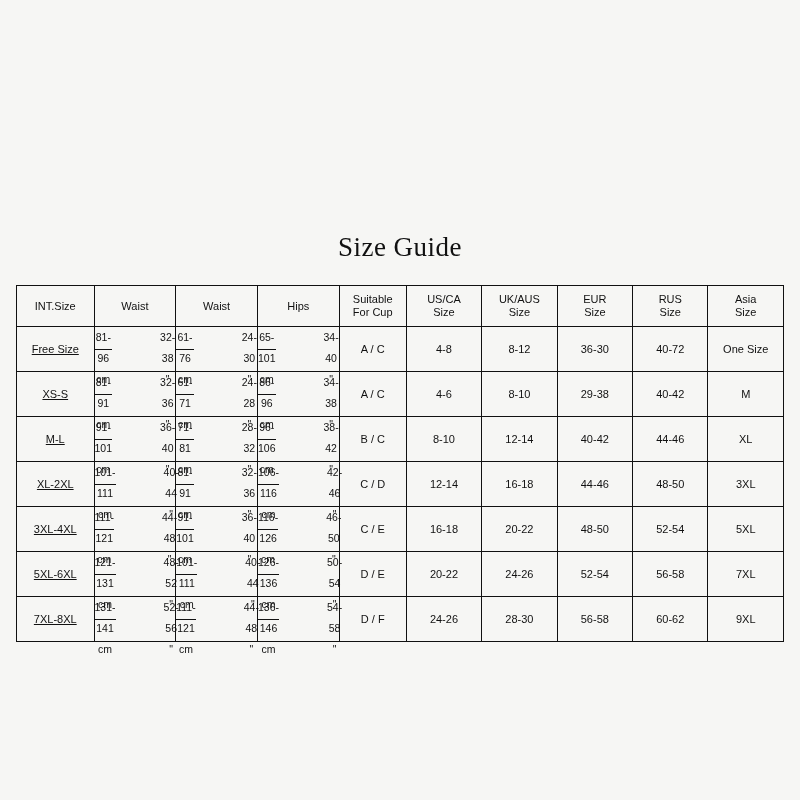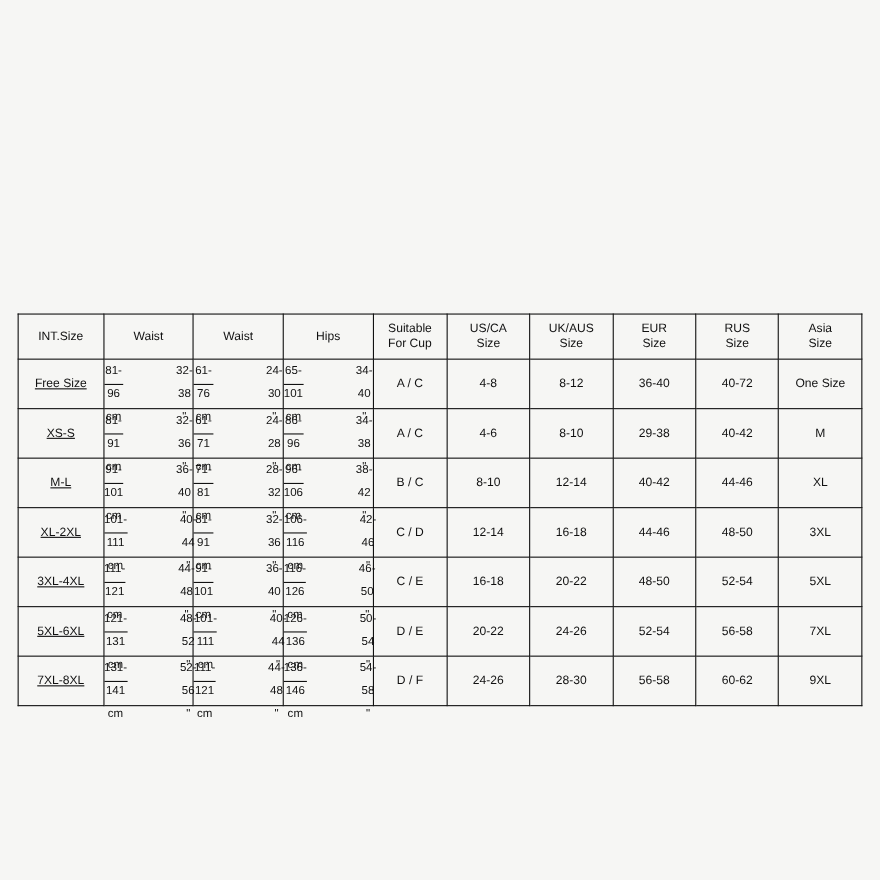--- a/index.html
+++ b/index.html
@@ -93,20 +93,21 @@
   }
   .two-line {
     line-height: 13px;
   }
 </style>
 </head>
 <body>
 
 <div class="page">
 
+  <div class="title">Size Guide</div>
 
   <div class="table-wrap">
     <table class="size-guide">
       <colgroup>
         <col class="col-int">
         <col class="col-meas">
         <col class="col-meas">
         <col class="col-meas">
         <col class="col-cup">
         <col class="col-std">
@@ -165,21 +166,21 @@
           </td>
           <td class="split">
             <div class="dual">
               <div class="cm">65-101 cm</div>
               <div class="inch">34-40 "</div>
             </div>
           </td>
           <td>A / C</td>
           <td>4-8</td>
           <td>8-12</td>
-          <td>36-40</td>
+          <td>36-30</td>
           <td>40-72</td>
           <td>One Size</td>
         </tr>
 
         <tr>
           <td class="cell-int">XS-S</td>
           <td class="split">
             <div class="dual">
               <div class="cm">81-91 cm</div>
               <div class="inch">32-36 "</div>

